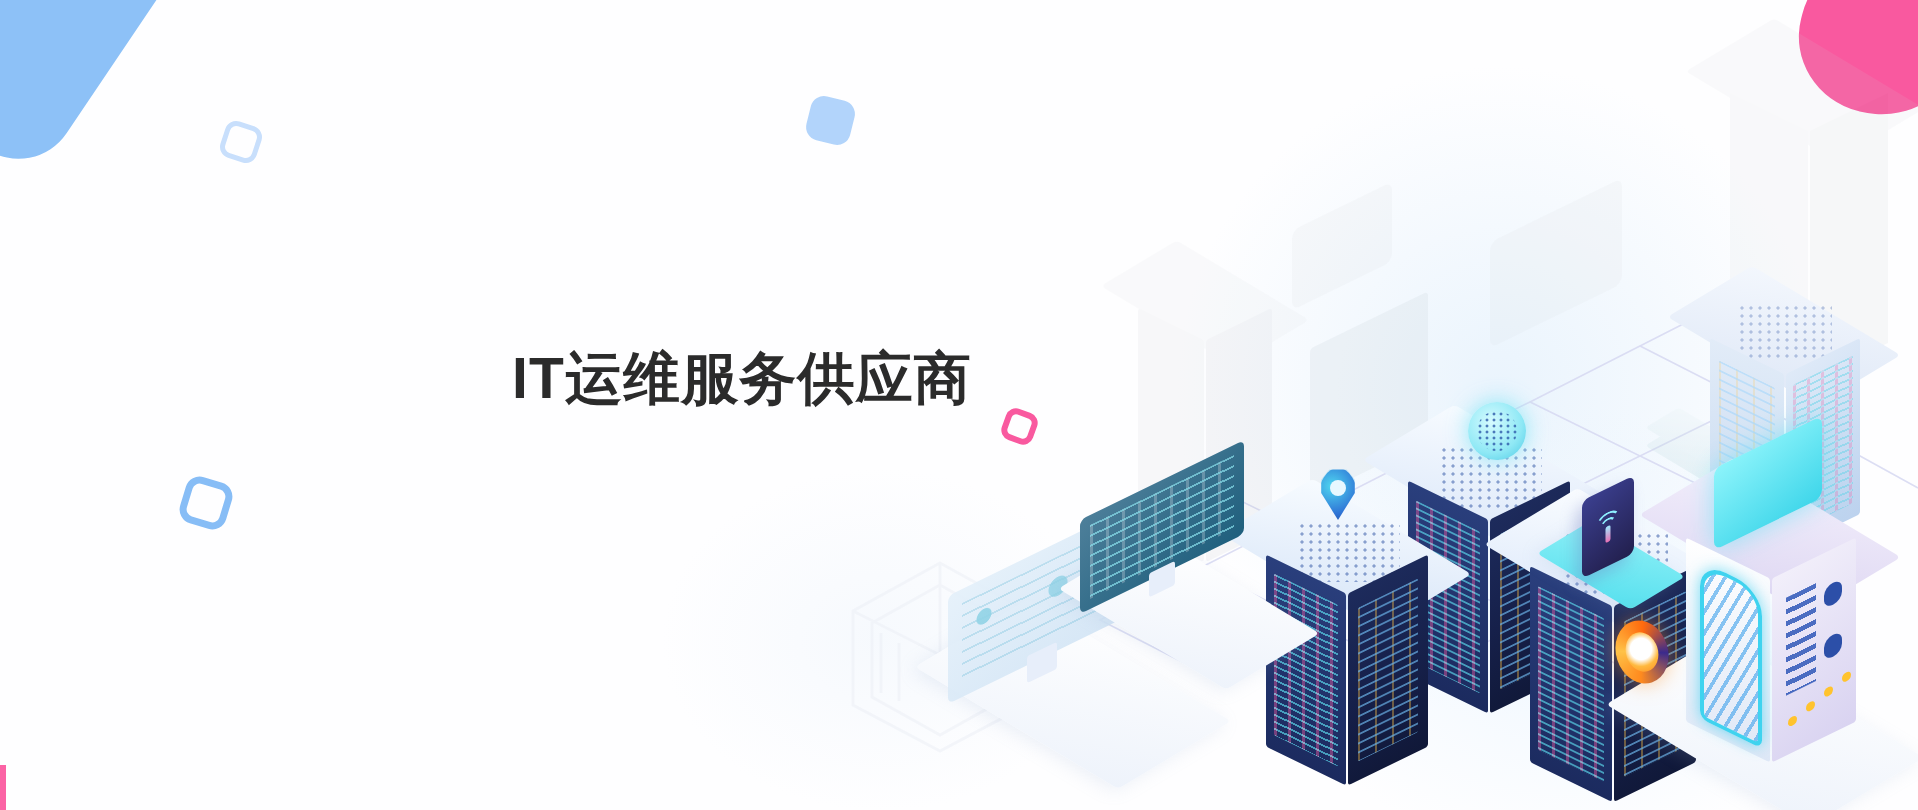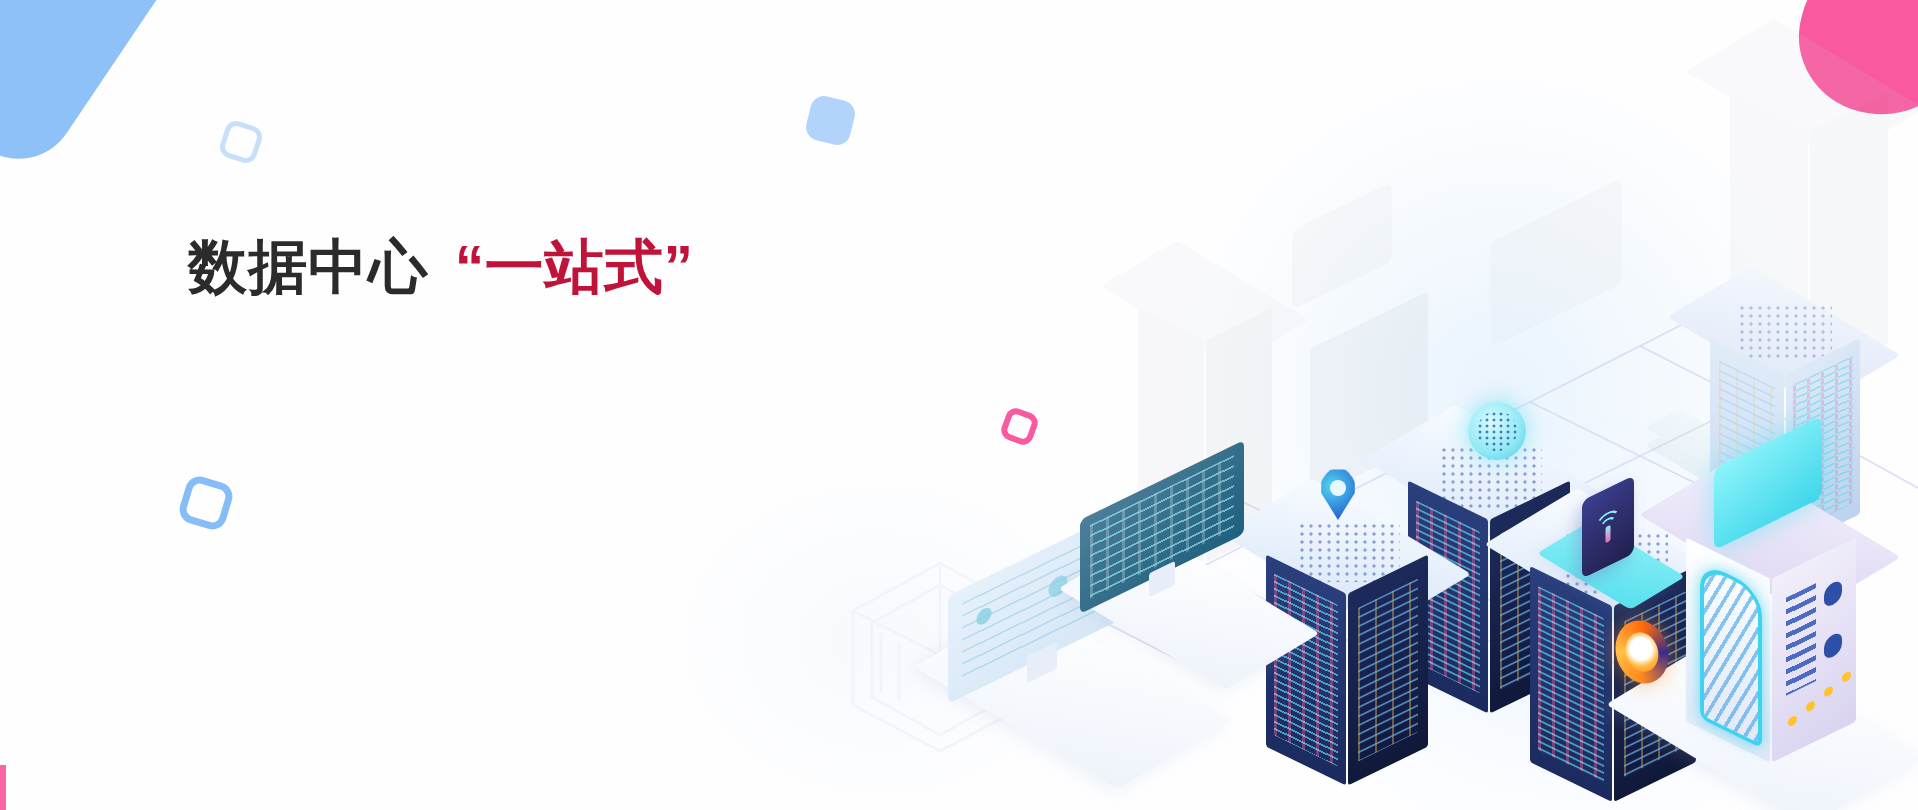--- a/index.html
+++ b/index.html
@@ -184,23 +184,21 @@
   <div class="corner-blue"></div>
   <div class="corner-pink"></div>
   <div class="edge-pink-bar"></div>
 
   <div class="sq outline-blue shape-ring-top"></div>
   <div class="sq fill-blue shape-dot-mid"></div>
   <div class="sq outline-pink shape-ring-pink"></div>
   <div class="sq outline-blue-strong shape-ring-left"></div>
 
   <div class="headline">
-    <div class="line1">
-      <span>数据中心</span><span class="quoted">“一站式”</span>
-    </div>
+    <div class="line2">IT运维服务供应商</div>
   </div>
 
   <div class="illus">
 
     <svg class="ghost-cube" viewBox="0 0 190 200">
       <g fill="none" stroke="#eceff6" stroke-width="3">
         <path d="M95 8 L182 56 L182 150 L95 196 L8 150 L8 56 Z"></path>
         <path d="M95 8 L95 100 M95 100 L182 56 M95 100 L8 56"></path>
         <path d="M95 30 L163 68 L163 142 L95 180 L27 142 L27 68 Z"></path>
         <path d="M36 78 L36 138 M54 88 L54 146 M136 88 L136 146 M154 78 L154 138"></path>

